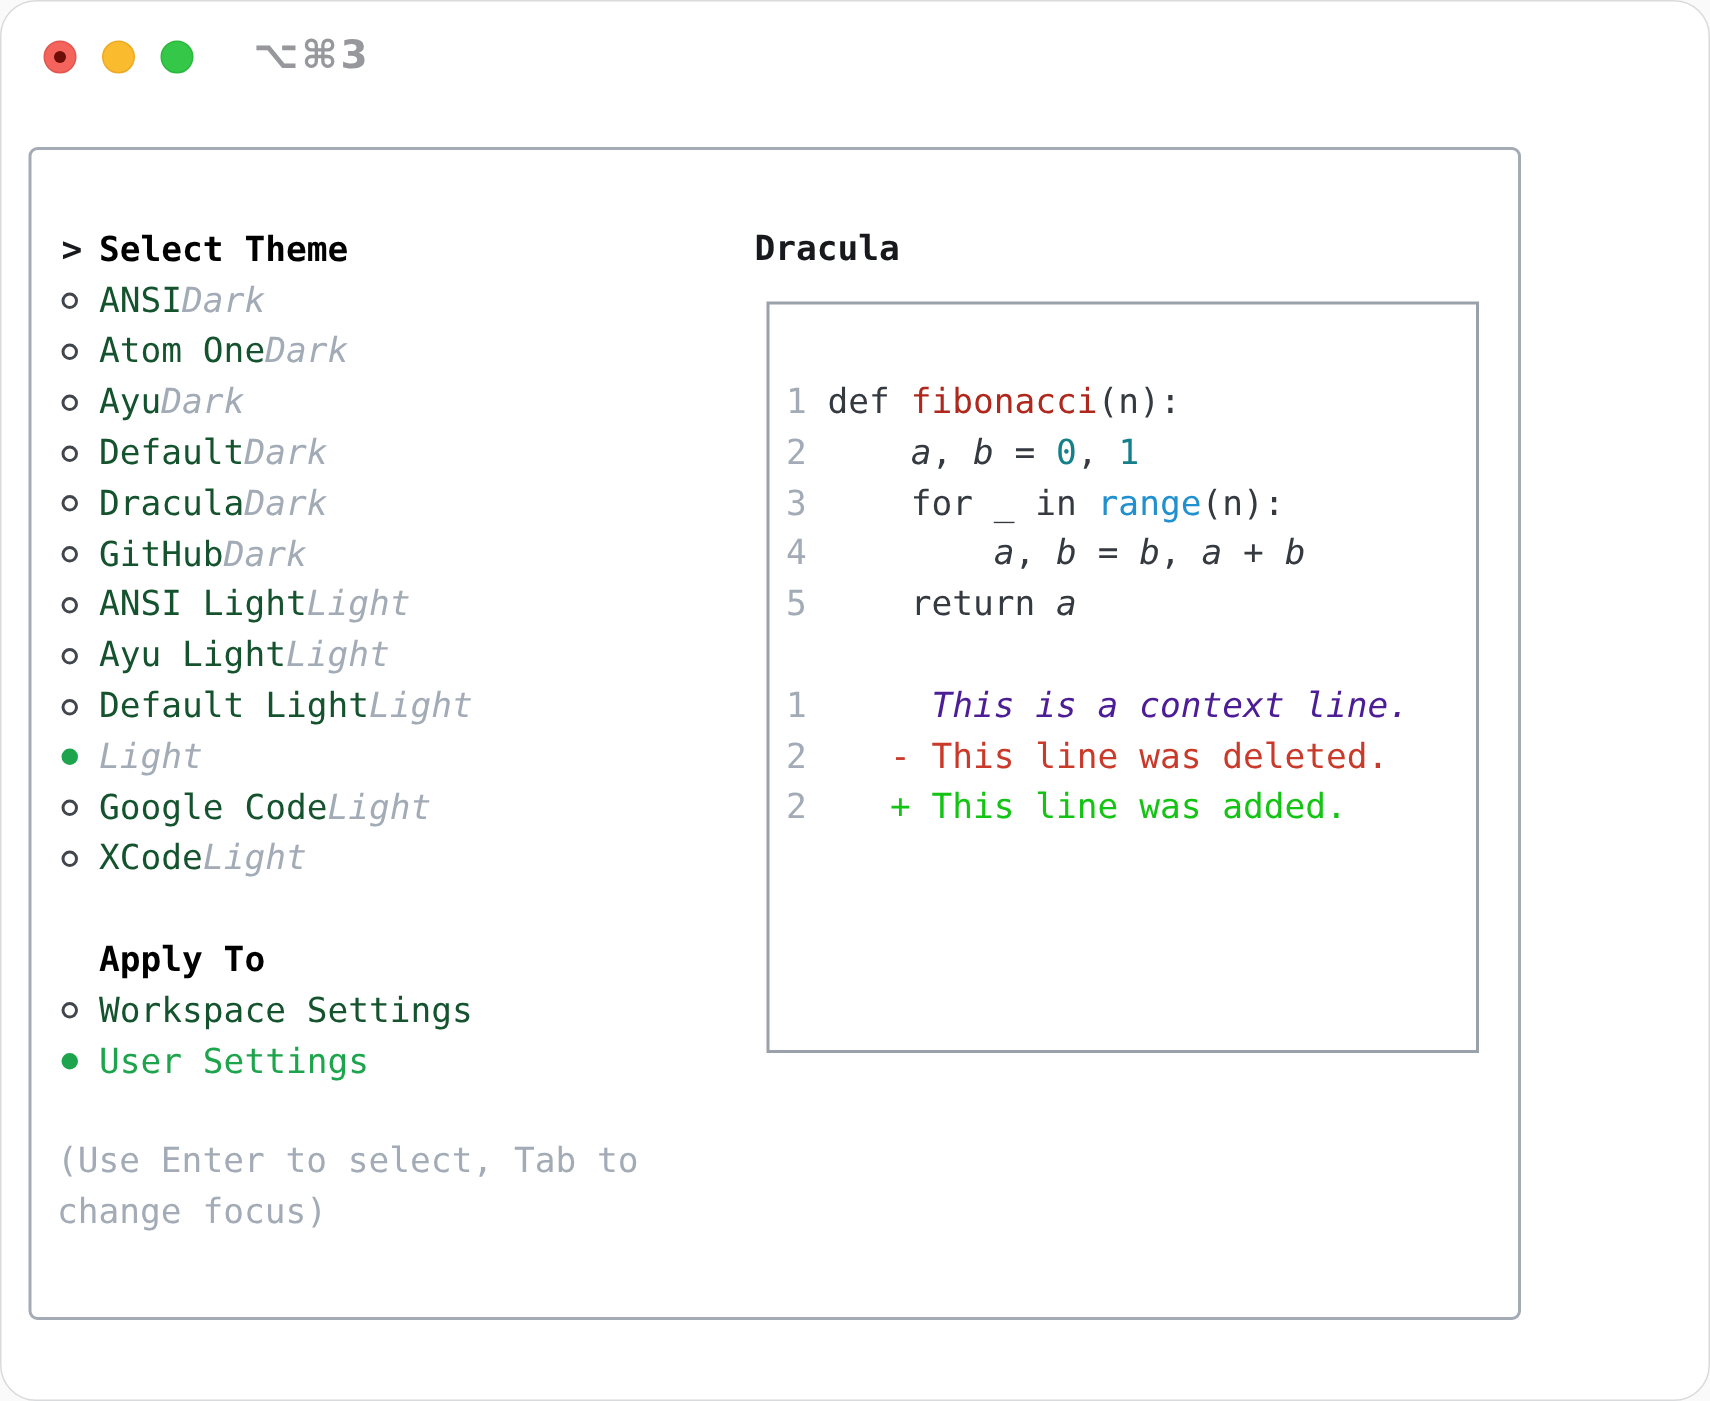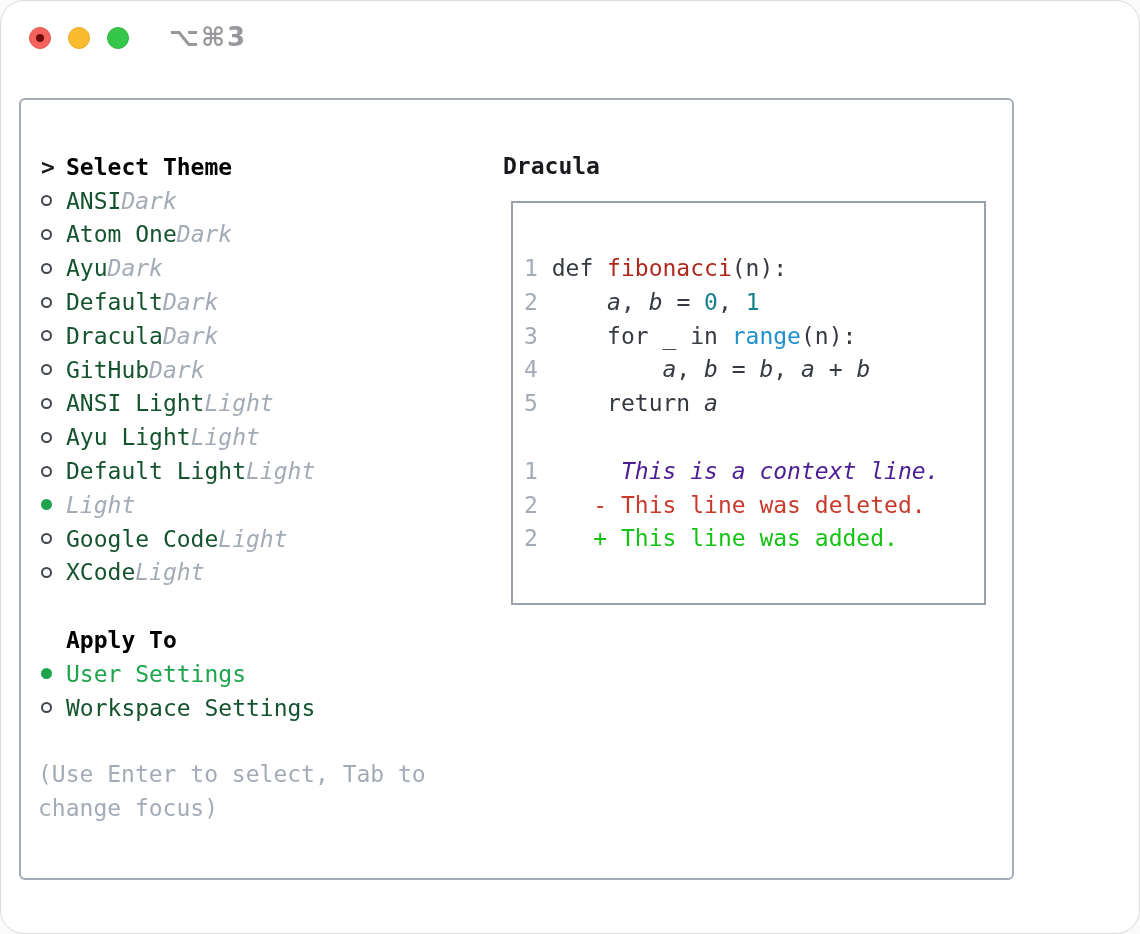--- a/index.html
+++ b/index.html
@@ -35,21 +35,21 @@
   .dot.sel { background:#1ea44c; border-color:#1ea44c; }
   .hdr { font-weight:bold; color:#000000; }
   .name { color:#14532d; }
   .name.sel { color:#1ea44c; }
   .variant { color:#a2abb6;font-style:italic; }
   .hint-row { height:33.8px; line-height:33.8px; color:#a2abb6; white-space:pre; margin-left:-3px; }
   
   .preview-label { position:absolute; left:482px; top:50px; height:33.8px;
     line-height:33.8px; font-weight:bold; color:#17191d; }
   .preview-box {
-    position:absolute; left:490px; top:101px; width:475px; height:404px;
+    position:absolute; left:490px; top:101px; width:475px; height:501px;
     border:2px solid #9aa1ab; background:#ffffff; padding:49px 0 0 11px;
   }
   .code-line { height:33.8px; line-height:33.8px; white-space:pre; }
   .ln { color:#a2abb6; }
   .t-code { color:#353a41; }
   .t-fn { color:#ae281e; }
   .t-var { color:#353a41; font-style:italic; }
   .t-num { color:#15808a; }
   .t-builtin { color:#2090ce; }
   .t-ctx { color:#4c1d95;font-style:italic; }
@@ -80,22 +80,22 @@
         <div class="row"><span class="bullet-cell"><span class="dot"></span></span><span class="name">Dracula</span> <span class="variant">Dark</span></div>
         <div class="row"><span class="bullet-cell"><span class="dot"></span></span><span class="name">GitHub</span> <span class="variant">Dark</span></div>
         <div class="row"><span class="bullet-cell"><span class="dot"></span></span><span class="name">ANSI Light</span> <span class="variant">Light</span></div>
         <div class="row"><span class="bullet-cell"><span class="dot"></span></span><span class="name">Ayu Light</span> <span class="variant">Light</span></div>
         <div class="row"><span class="bullet-cell"><span class="dot"></span></span><span class="name">Default Light</span> <span class="variant">Light</span></div>
         <div class="row"><span class="bullet-cell"><span class="dot sel"></span></span> <span class="variant">Light</span></div>
         <div class="row"><span class="bullet-cell"><span class="dot"></span></span><span class="name">Google Code</span> <span class="variant">Light</span></div>
         <div class="row"><span class="bullet-cell"><span class="dot"></span></span><span class="name">XCode</span> <span class="variant">Light</span></div>
         <div class="row"><span class="bullet-cell"></span></div>
         <div class="row"><span class="bullet-cell"></span><span class="hdr">Apply To</span></div>
+        <div class="row"><span class="bullet-cell"><span class="dot"></span></span><span class="name">Workspace Settings</span></div>
         <div class="row"><span class="bullet-cell"><span class="dot sel"></span></span><span class="name sel">User Settings</span></div>
-        <div class="row"><span class="bullet-cell"><span class="dot"></span></span><span class="name">Workspace Settings</span></div>
         <div class="row"><span class="bullet-cell"></span></div>
         <div class="hint-row">(Use Enter to select, Tab to</div>
         <div class="hint-row">change focus)</div>
       </div>
     <div class="preview-label">Dracula</div>
     <div class="preview-box">
         <div class="code-line"><span class="ln">1</span> <span class="t-code">def </span><span class="t-fn">fibonacci</span><span class="t-code">(n):</span></div>
         <div class="code-line"><span class="ln">2</span> <span class="t-code">    </span><span class="t-var">a</span><span class="t-code">, </span><span class="t-var">b</span><span class="t-code"> = </span><span class="t-num">0</span><span class="t-code">, </span><span class="t-num">1</span></div>
         <div class="code-line"><span class="ln">3</span> <span class="t-code">    for _ in </span><span class="t-builtin">range</span><span class="t-code">(n):</span></div>
         <div class="code-line"><span class="ln">4</span> <span class="t-code">        </span><span class="t-var">a</span><span class="t-code">, </span><span class="t-var">b</span><span class="t-code"> = </span><span class="t-var">b</span><span class="t-code">, </span><span class="t-var">a</span><span class="t-code"> + </span><span class="t-var">b</span></div>

